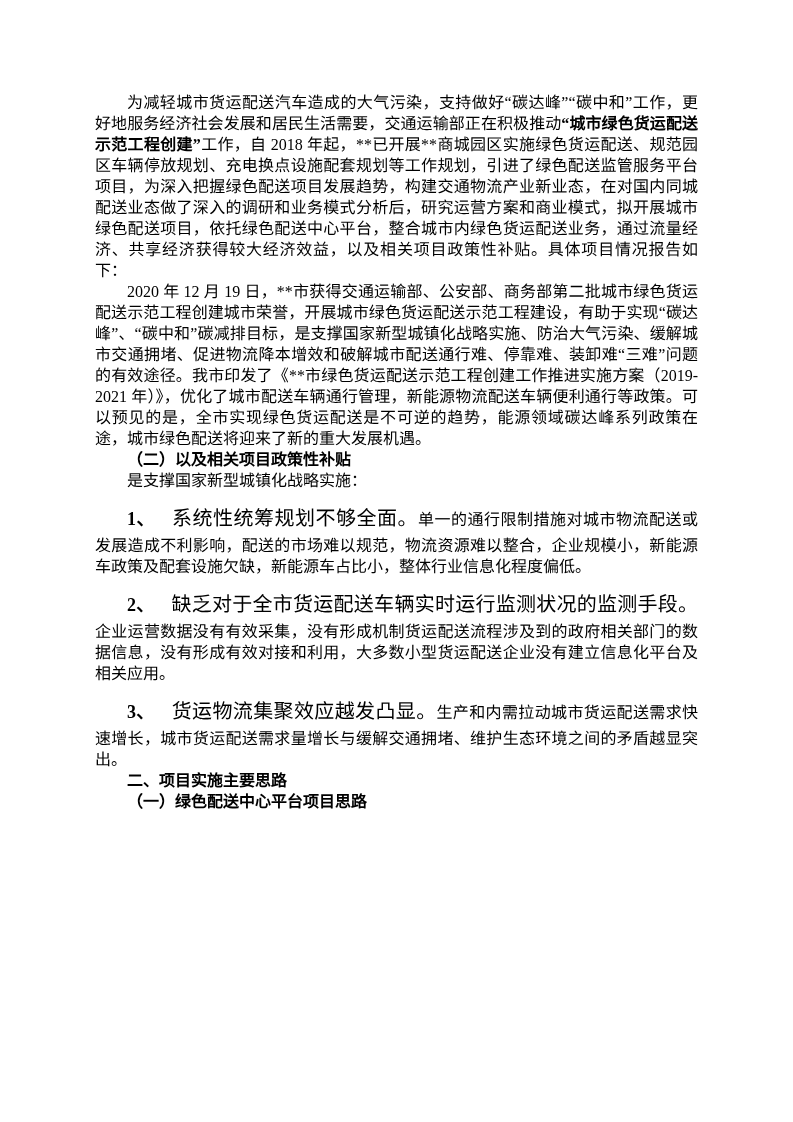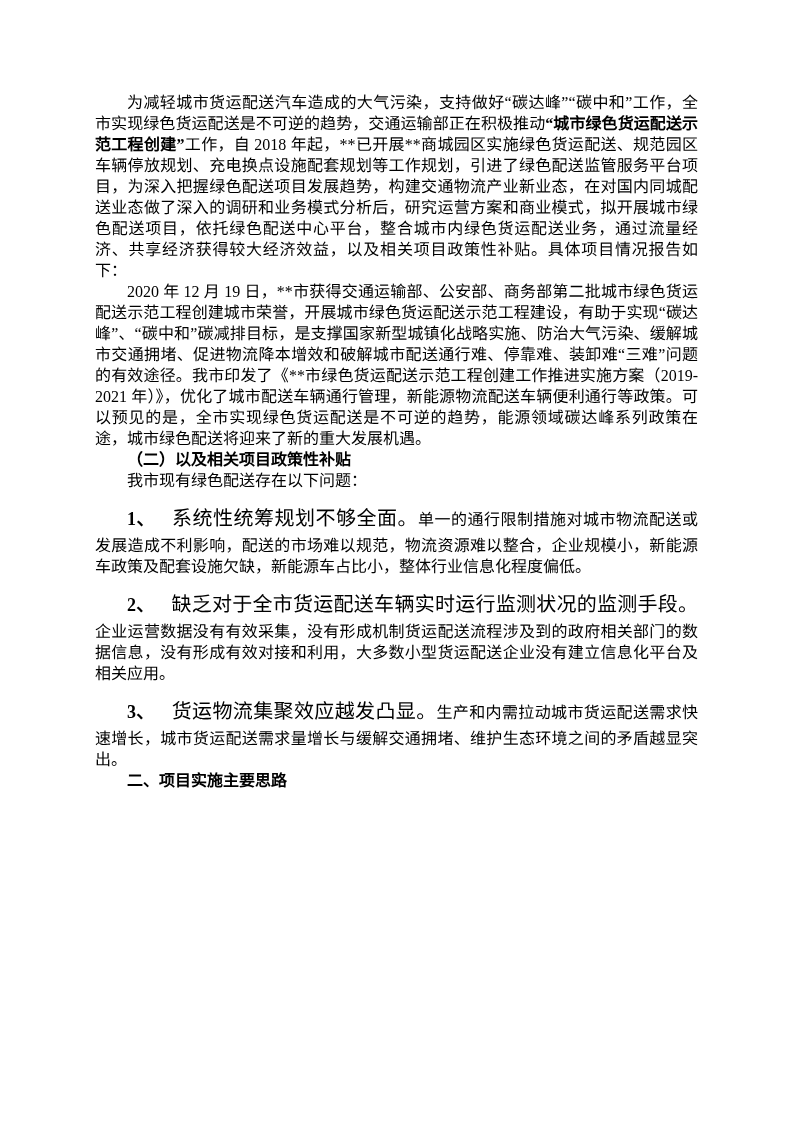--- a/index.html
+++ b/index.html
@@ -45,33 +45,34 @@
   }
   .overall .lead-inline {
     font-weight: 700;
   }
 </style>
 </head>
 <body>
 
 <div class="page">
 
-  <p class="para"><span>为减轻城市货运配送汽车造成的大气污染，支持做好“碳达峰”“碳中和”工作，全市实现绿色货运配送是不可逆的趋势，交通运输部正在积极推动</span><span class="bold">“城市绿色货运配送示范工程创建”</span><span>工作，自 2018 年起，**已开展**商城园区实施绿色货运配送、规范园区车辆停放规划、充电换点设施配套规划等工作规划，引进了绿色配送监管服务平台项目，为深入把握绿色配送项目发展趋势，构建交通物流产业新业态，在对国内同城配送业态做了深入的调研和业务模式分析后，研究运营方案和商业模式，拟开展城市绿色配送项目，依托绿色配送中心平台，整合城市内绿色货运配送业务，通过流量经济、共享经济获得较大经济效益，以及相关项目政策性补贴。具体项目情况报告如下：</span></p>
+  <p class="para"><span>为减轻城市货运配送汽车造成的大气污染，支持做好“碳达峰”“碳中和”工作，更好地服务经济社会发展和居民生活需要，交通运输部正在积极推动</span><span class="bold">“城市绿色货运配送示范工程创建”</span><span>工作，自 2018 年起，**已开展**商城园区实施绿色货运配送、规范园区车辆停放规划、充电换点设施配套规划等工作规划，引进了绿色配送监管服务平台项目，为深入把握绿色配送项目发展趋势，构建交通物流产业新业态，在对国内同城配送业态做了深入的调研和业务模式分析后，研究运营方案和商业模式，拟开展城市绿色配送项目，依托绿色配送中心平台，整合城市内绿色货运配送业务，通过流量经济、共享经济获得较大经济效益，以及相关项目政策性补贴。具体项目情况报告如下：</span></p>
 
 
 
   <p class="para">2020 年 12 月 19 日，**市获得交通运输部、公安部、商务部第二批城市绿色货运配送示范工程创建城市荣誉，开展城市绿色货运配送示范工程建设，有助于实现“碳达峰”、“碳中和”碳减排目标，是支撑国家新型城镇化战略实施、防治大气污染、缓解城市交通拥堵、促进物流降本增效和破解城市配送通行难、停靠难、装卸难“三难”问题的有效途径。我市印发了《**市绿色货运配送示范工程创建工作推进实施方案（2019-2021 年）》，优化了城市配送车辆通行管理，新能源物流配送车辆便利通行等政策。可以预见的是，全市实现绿色货运配送是不可逆的趋势，能源领域碳达峰系列政策在途，城市绿色配送将迎来了新的重大发展机遇。</p>
 
   <p class="heading">（二）以及相关项目政策性补贴</p>
 
-  <p class="para">我市现有绿色配送存在以下问题：</p>
+  <p class="para">是支撑国家新型城镇化战略实施：</p>
 
   <p class="issue"><span class="num">1、</span><span class="lead">系统性统筹规划不够全面。</span><span>单一的通行限制措施对城市物流配送或发展造成不利影响，配送的市场难以规范，物流资源难以整合，企业规模小，新能源车政策及配套设施欠缺，新能源车占比小，整体行业信息化程度偏低。</span></p>
 
   <p class="issue"><span class="num">2、</span><span class="lead">缺乏对于全市货运配送车辆实时运行监测状况的监测手段。</span><span>企业运营数据没有有效采集，没有形成机制货运配送流程涉及到的政府相关部门的数据信息，没有形成有效对接和利用，大多数小型货运配送企业没有建立信息化平台及相关应用。</span></p>
 
   <p class="issue"><span class="num">3、</span><span class="lead">货运物流集聚效应越发凸显。</span><span>生产和内需拉动城市货运配送需求快速增长，城市货运配送需求量增长与缓解交通拥堵、维护生态环境之间的矛盾越显突出。</span></p>
 
   <p class="heading">二、项目实施主要思路</p>
 
+  <p class="heading">（一）绿色配送中心平台项目思路</p>
 
 
 </div>
 
 </body></html>

